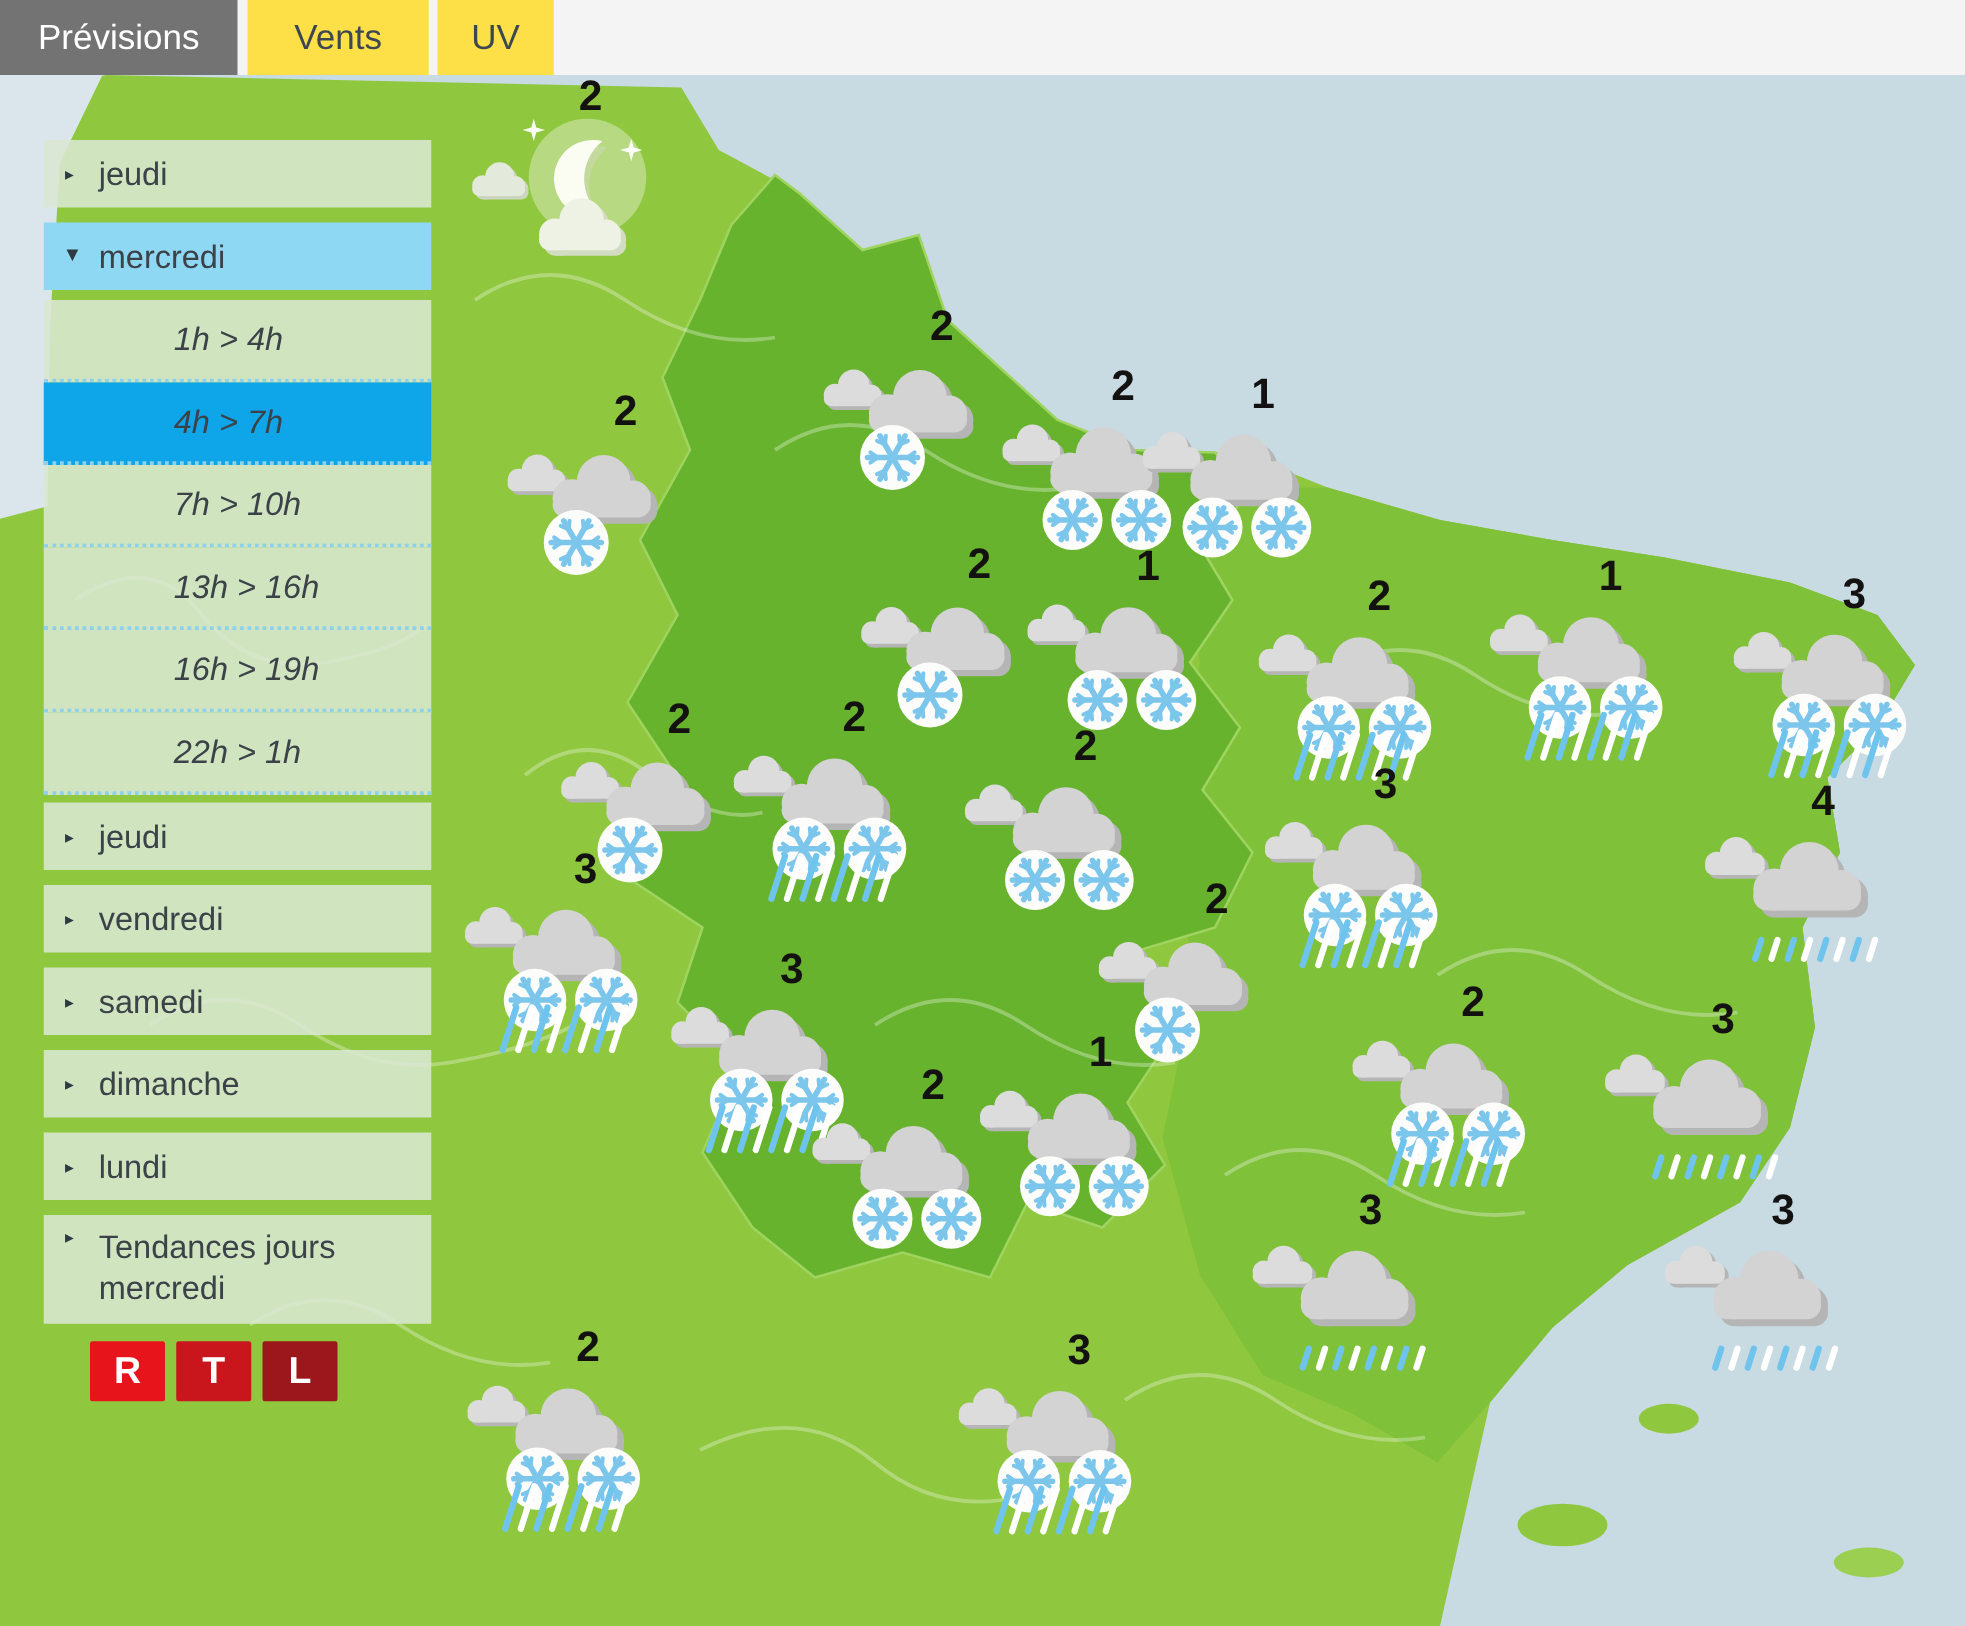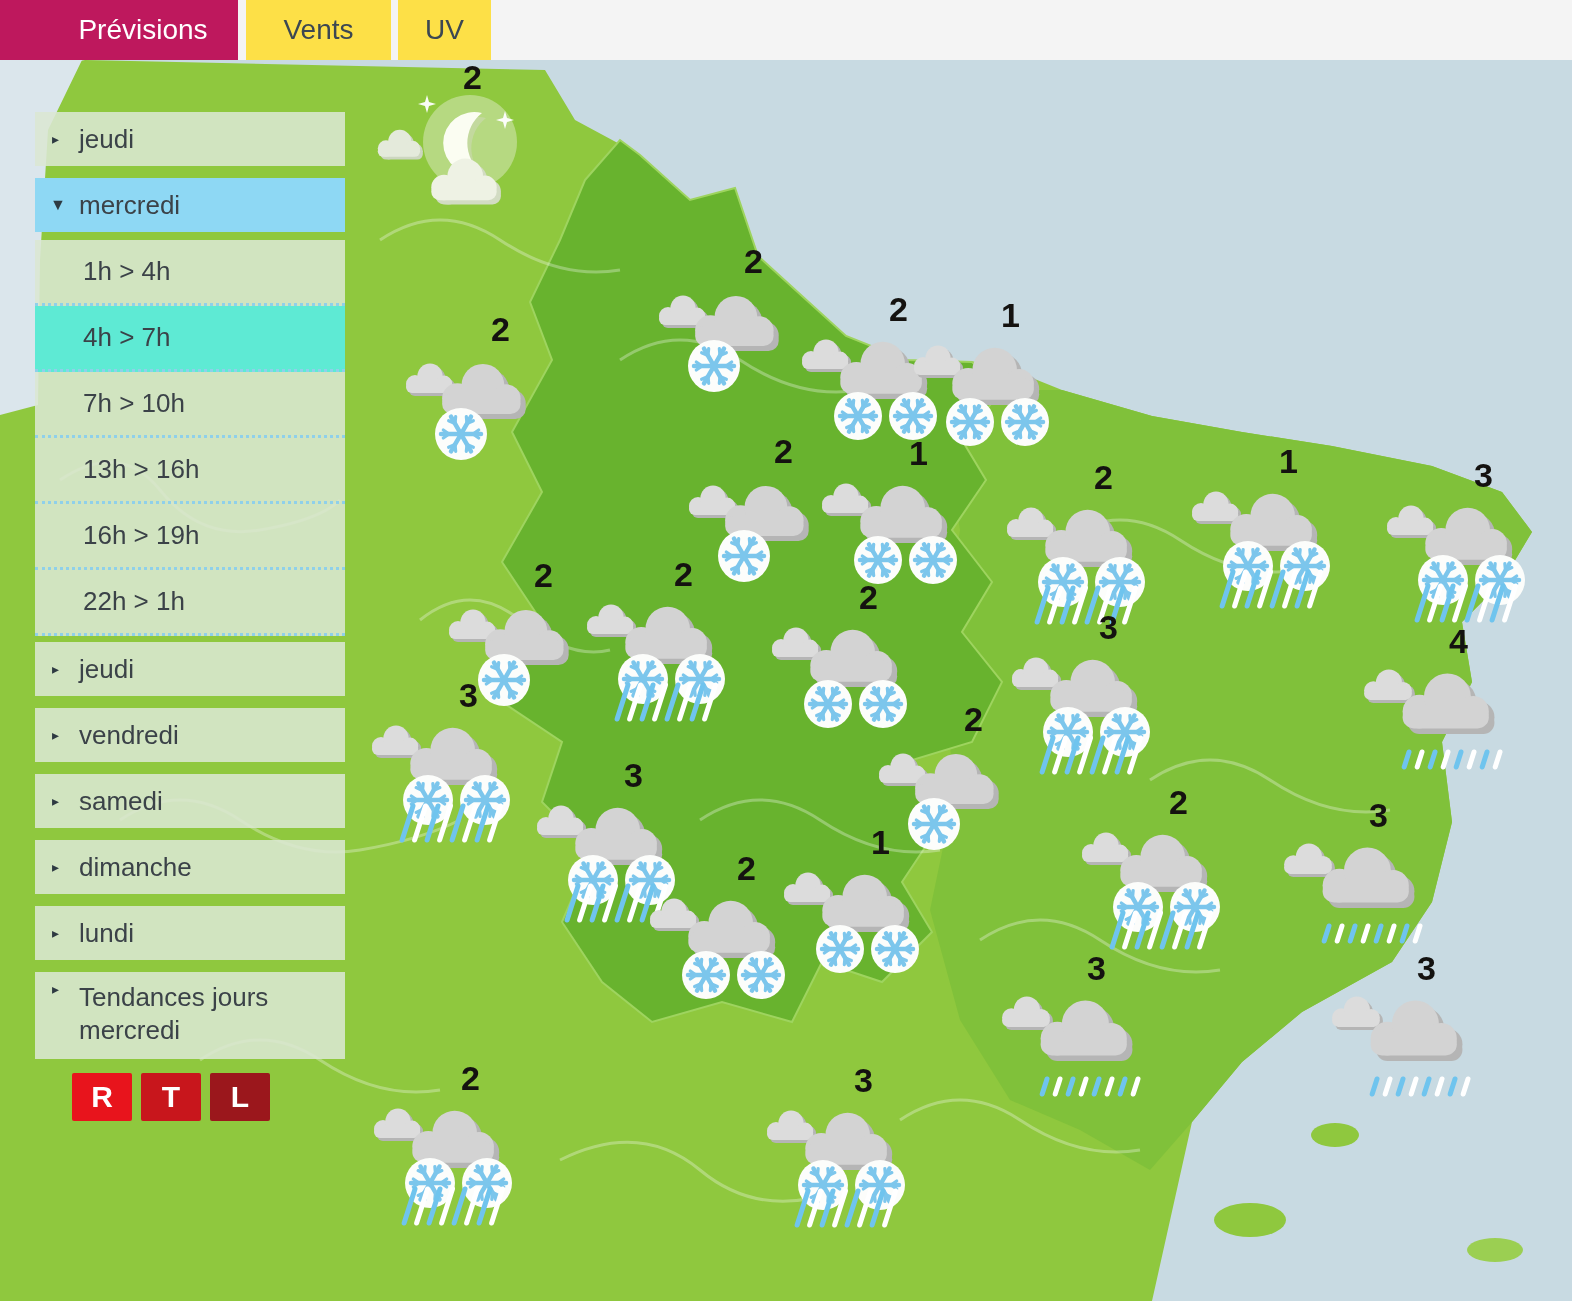--- a/index.html
+++ b/index.html
@@ -6,40 +6,40 @@
   .screen{position:relative;width:1572px;height:1301px;overflow:hidden;
           font-family:"Liberation Sans",sans-serif;background:#c8dae2;}
 
   
   .tabbar{position:absolute;top:0;left:0;width:100%;height:60px;background:#f4f4f4;display:flex;z-index:40;}
   .tab{height:60px;display:flex;align-items:center;justify-content:center;
        font-size:28px;color:#3c4752;background:#fde047;margin-right:7px;cursor:pointer;}
   .tab.t1{width:190px;margin-right:8px;}
   .tab.t2{width:145px;}
   .tab.t3{width:93px;}
-  .tab.active{background:#be185d;color:#ffffff;padding-left:48px;}
+  .tab.active{background:#737373;color:#ffffff;}
 
   
   .map-svg{position:absolute;top:60px;left:0;z-index:1;}
 
   
   .markers{position:absolute;top:0;left:0;width:1572px;height:1301px;z-index:10;pointer-events:none;}
   .marker{position:absolute;width:170px;height:160px;}
   .marker .temp{position:absolute;left:94px;top:-12px;font-size:34px;font-weight:bold;color:#141210;}
   .marker.t-night-clouds .temp{left:88px;top:-22px;}
 
   
   .sidebar{position:absolute;left:35px;top:112px;width:310px;z-index:30;}
   .s-item{position:relative;font-size:26px;color:#3b4248;background:rgba(219,231,211,0.88);cursor:pointer;}
   .kind-day{height:54px;line-height:54px;padding-left:44px;margin-bottom:12px;}
   .kind-day.selected{background:#8ed8f4;margin-bottom:8px;}
   .kind-day.multiline{height:auto;line-height:1.28;padding-top:9px;padding-bottom:11px;padding-right:14px;}
-  .kind-slot{height:63px;line-height:63px;padding-left:48px;margin-bottom:0;
-             border-bottom:3px dotted #8fd0ea;}
-  .kind-slot.selected{background:#5eead4;}
+  .kind-slot{height:63px;line-height:63px;padding-left:104px;margin-bottom:0;
+             border-bottom:3px dotted #8fd0ea;font-style:italic;}
+  .kind-slot.selected{background:#0ea5e9;}
   .kind-slot + .kind-day{margin-top:6px;}
   .s-item .arrow{position:absolute;left:17px;top:0;font-size:14px;color:#2e3a42;}
   .kind-day.selected .arrow{font-size:16px;left:15px;}
   .kind-day.multiline .arrow{top:9px;line-height:1.28;}
 
   
   .rtl{position:absolute;left:37px;top:1080px;display:flex;gap:9px;}
   .rtl .box{width:60px;height:48px;display:flex;align-items:center;justify-content:center;
             color:#ffffff;font-weight:bold;font-size:30px;border-radius:2px;cursor:pointer;}
 </style>

